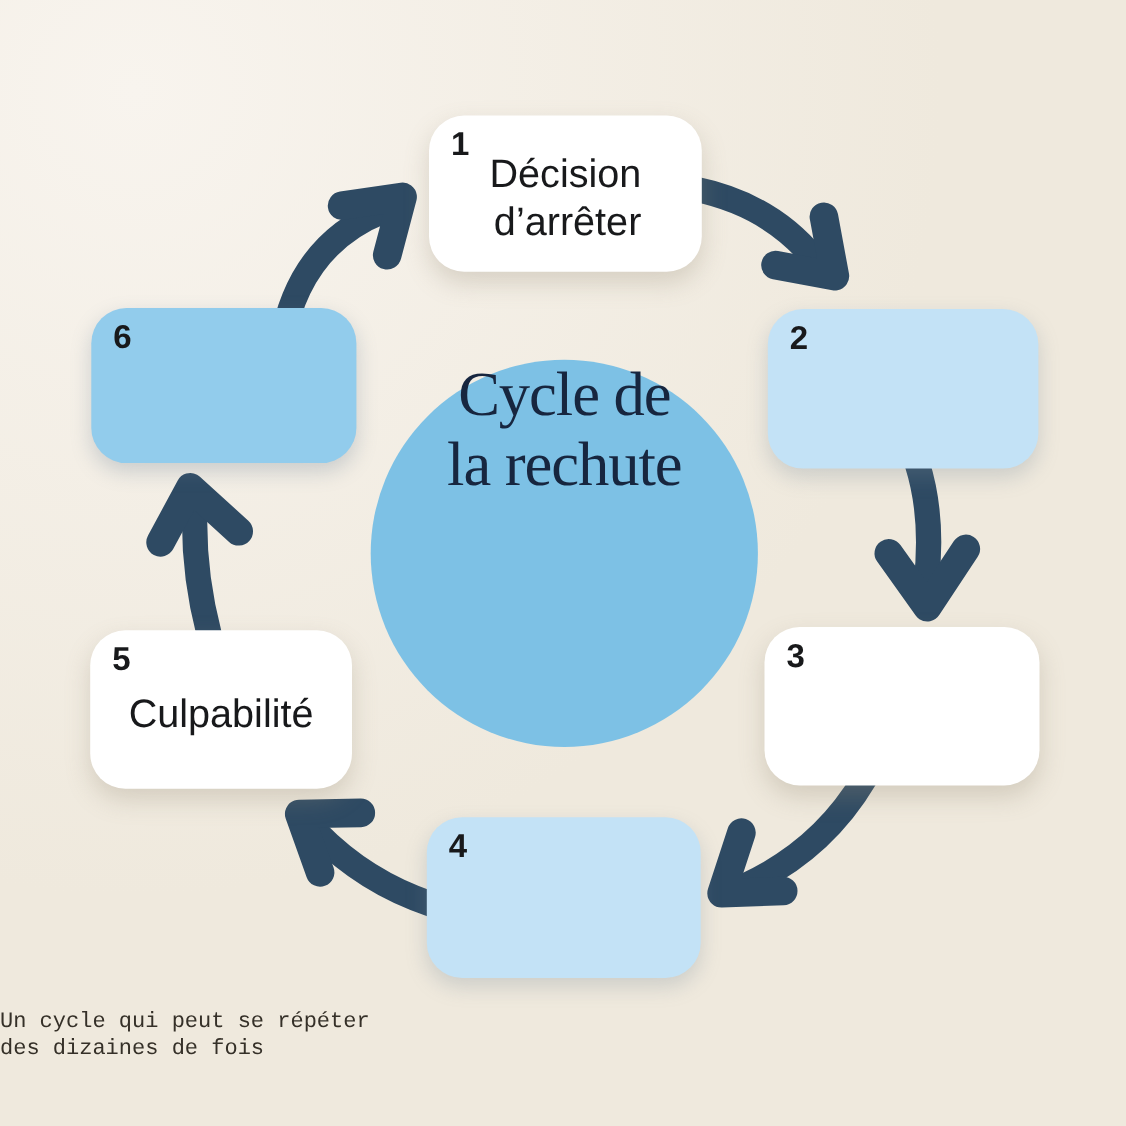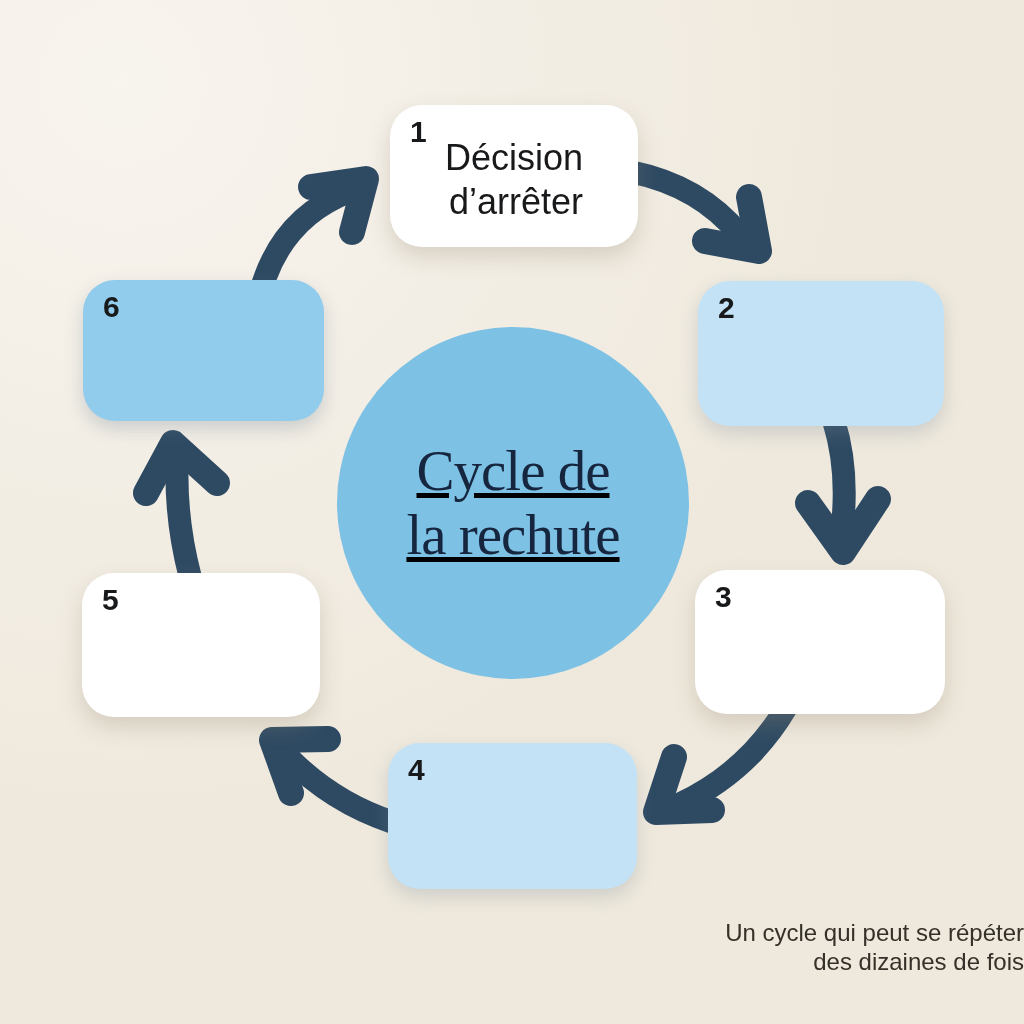--- a/index.html
+++ b/index.html
@@ -10,21 +10,21 @@
   .canvas{
     position:relative;width:1024px;height:1024px;
     background:radial-gradient(130% 130% at 12% 8%, var(--bg-light) 0%, var(--bg) 55%);
   }
   .arrows{position:absolute;left:0;top:0;z-index:1;}
   .arrow-shaft{fill:none;stroke-width:23;stroke-linecap:round;}
   .arrow-head{fill:none;stroke-width:26;stroke-linecap:round;stroke-linejoin:round;}
   .circle{
     position:absolute;left:337px;top:327px;width:352px;height:352px;
     background:var(--circle);border-radius:50%;z-index:1;
-    display:flex;align-items:center;justify-content:center;text-decoration:underline;
+    display:flex;justify-content:center;
   }
   .circle-title{
     font-family:"Liberation Serif", serif;
     font-size:57px;line-height:1.12;font-weight:500;
     color:var(--circle-text);text-align:center;white-space:pre-line;
     letter-spacing:-1px;
   }
   .card{
     position:absolute;z-index:2;border-radius:32px;
     display:flex;align-items:center;justify-content:center;
@@ -35,22 +35,22 @@
   .card .num{
     position:absolute;left:20px;top:10px;
     font-size:30px;font-weight:600;color:var(--text);
   }
   .card .label{
     font-size:36px;line-height:1.22;font-weight:500;color:var(--text);
     text-align:right;white-space:pre-line;padding-top:8px;
   }
   .caption{
     position:absolute;left:0;top:918px;width:100%;z-index:2;
-    text-align:right;font-size:24px;line-height:1.22;font-weight:400;
-    color:var(--caption);white-space:pre-line;
+    text-align:left;font-size:20px;line-height:1.22;font-weight:400;
+    color:var(--caption);white-space:pre-line;font-family:Liberation Mono, monospace;
   }
 </style>
 </head>
 <body>
 
 <div class="canvas">
 
   <svg class="arrows" width="1024" height="1024" viewBox="0 0 1024 1024">
     <g style="stroke:var(--arrow)">
       <g>
@@ -98,20 +98,21 @@
   <div class="card card--white" style="left:695px;top:570px;width:250px;height:144px">
     <span class="num">3</span>
   </div>
 
   <div class="card card--sky" style="left:388px;top:743px;width:249px;height:146px">
     <span class="num">4</span>
   </div>
 
   <div class="card card--white" style="left:82px;top:573px;width:238px;height:144px">
     <span class="num">5</span>
+    <div class="label">Culpabilité</div>
   </div>
 
   <div class="card card--blue" style="left:83px;top:280px;width:241px;height:141px">
     <span class="num">6</span>
   </div>
 
   <div class="caption">Un cycle qui peut se répéter
 des dizaines de fois</div>
 
 </div>

